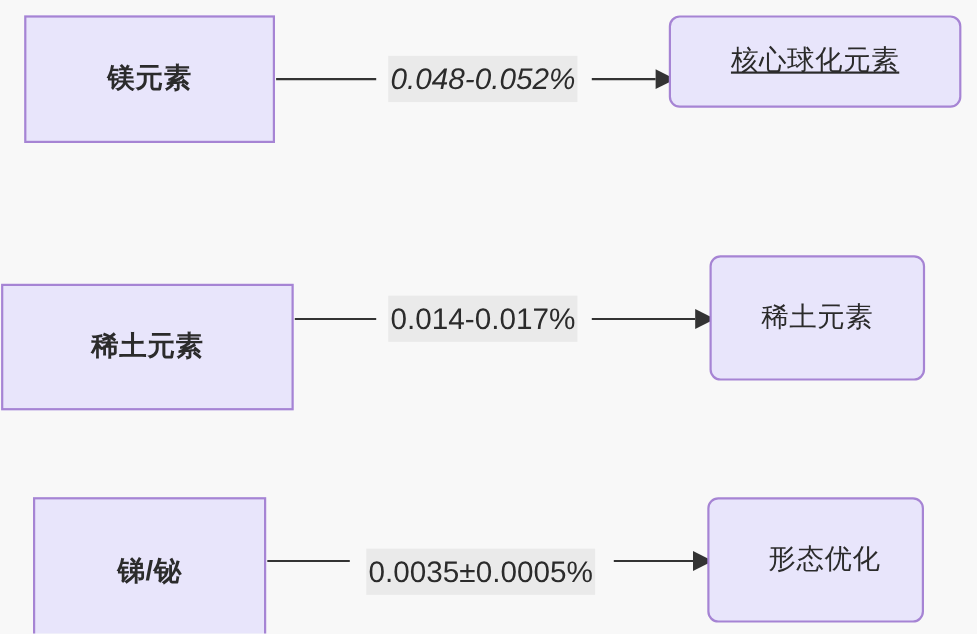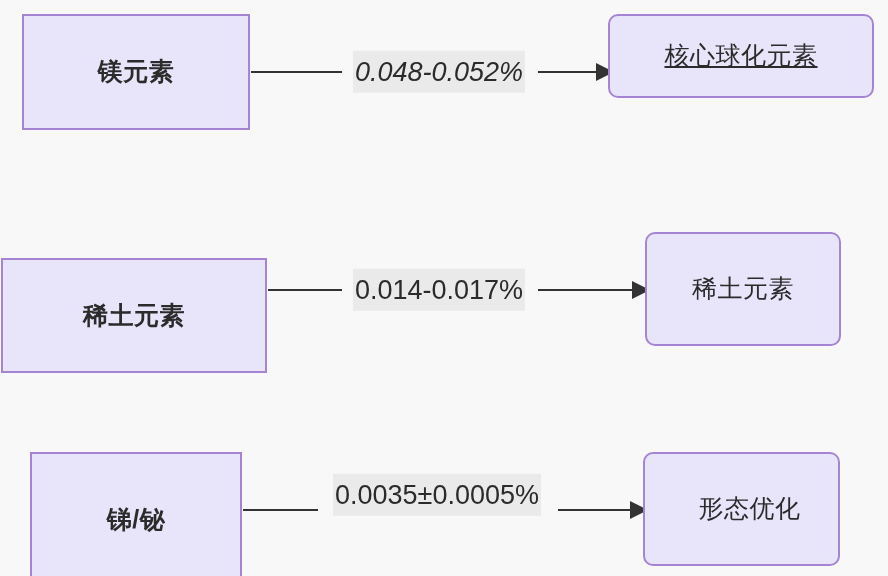--- a/index.html
+++ b/index.html
@@ -73,21 +73,21 @@
     background: #eaeaea;
     color: #2b2b2b;
     font-size: 27px;
     line-height: 1.35;
     padding: 3px 2px;
     white-space: nowrap;
     transform: translate(-50%, -50%);
   }
   #label-1 { left: 439px; top: 72px; font-style: italic; }
   #label-2 { left: 439px; top: 290px; }
-  #label-3 { left: 437px; top: 495px; }
+  #label-3 { left: 437px; top: 520px; }
 </style>
 </head>
 <body>
 
 <div id="diagram">
 
   <svg class="edge-svg" viewBox="0 0 888 576" xmlns="http://www.w3.org/2000/svg">
 
     <line class="edge-line" x1="251" y1="72" x2="342" y2="72"></line>
     <line class="edge-line" x1="538" y1="72" x2="596" y2="72"></line>

